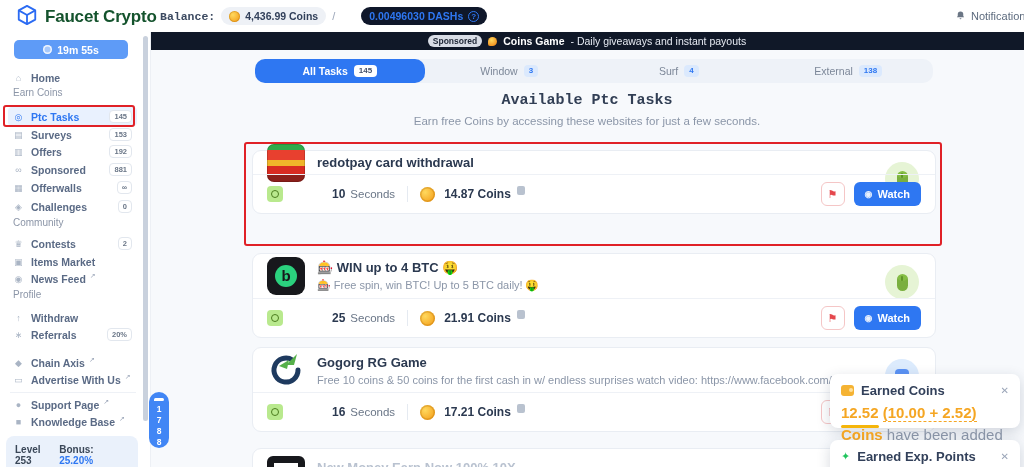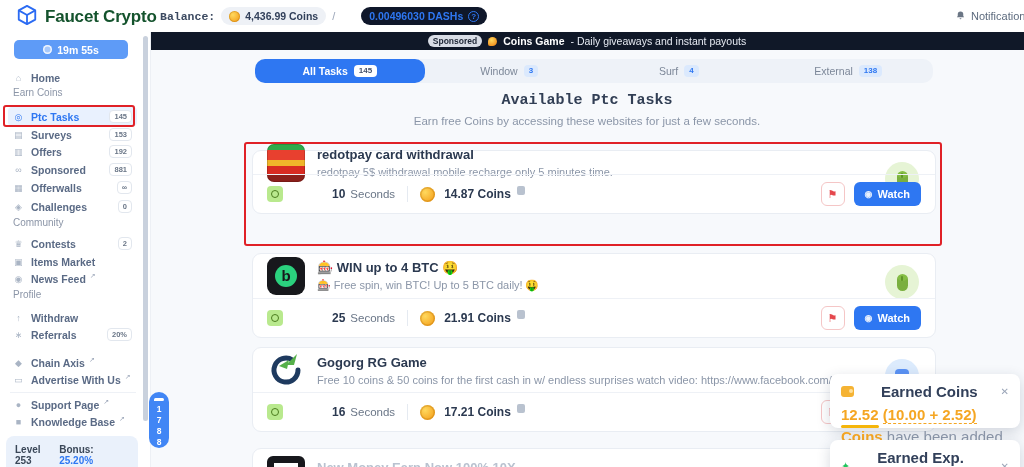--- a/index.html
+++ b/index.html
@@ -83,21 +83,21 @@
   .mini-info { width:8px; height:9px; background:#b9c2cf; border-radius:2px; margin-left:-3px; position:relative; top:-4px; }
   .f-spacer { flex:1; }
   .flag-btn { width:24px; height:24px; background:#fff; border:1px solid #f5c6c6; border-radius:6px; color:#e5484d; font-size:11px; line-height:22px; text-align:center; cursor:pointer; }
   .watch-btn { height:24px; background:#2e77f2; border:none; border-radius:6px; color:#fff; font-size:11px; font-weight:bold; padding:0 11px; display:flex; align-items:center; gap:5px; cursor:pointer; font-family:inherit; }
   .watch-eye { font-size:9px; opacity:.9; }
   
   .annotation { position:absolute; border:2.5px solid #e02127; border-radius:3px; z-index:50; pointer-events:none; }
   
   .toast { position:absolute; left:830px; right:4px; background:#ffffff; border-radius:8px; box-shadow:0 4px 14px rgba(30,45,70,.18); padding:9px 11px; z-index:60; }
   .toast-head { display:flex; align-items:center; gap:7px; }
-  .toast-title { font-size:15px; font-weight:bold; color:#32405a; flex:1;margin-left:20px; }
+  .toast-title { font-size:13px; font-weight:bold; color:#32405a; flex:1; }
   .toast-close { color:#9aa5b8; font-size:10px; cursor:pointer; }
   .toast-body { margin-top:4px; font-size:15px; color:#8b96a8; line-height:1.45; }
   .hl-coin { color:#f5a623; font-weight:bold; }
   .hl-dashed { border-bottom:1px dashed #f5a623; }
   .wallet-ic { width:13px; height:11px; background:#f5b333; border-radius:3px; position:relative; }
   .wallet-ic:after { content:""; position:absolute; right:1px; top:3px; width:4px; height:4px; background:#ffe09a; border-radius:50%; }
   .gift-ic { color:#22c55e; font-size:11px; }
   .toast-progress { position:absolute; left:11px; bottom:0; height:3px; background:#f5b50a; border-radius:2px; }
   
   #chat-widget { position:absolute; left:149px; top:392px; width:20px; height:56px; background:#4186f5; border-radius:10px; z-index:40; display:flex; flex-direction:column; align-items:center; padding-top:6px; gap:3px; cursor:pointer; }
@@ -276,21 +276,20 @@
     </div>
 
     <div id="page-title">Available Ptc Tasks</div>
     <div id="page-subtitle">Earn free Coins by accessing these websites for just a few seconds.</div>
 
     <div class="card" style="top:118px; height:64px;">
       <div class="card-body">
         <div class="thumb thumb1"></div>
         <div class="task-text">
           <div class="task-title">redotpay card withdrawal</div>
-          <div class="task-desc">redotpay 5$ withdrawal mobile recharge only 5 minutes time.</div>
         </div>
       </div>
       <div class="type-circle green">
           <div class="mouse-shape"></div>
         </div>
       <div class="card-footer">
         <span class="clock-sq">
             <span></span>
           </span>
         <span class="sec-num">10</span>

